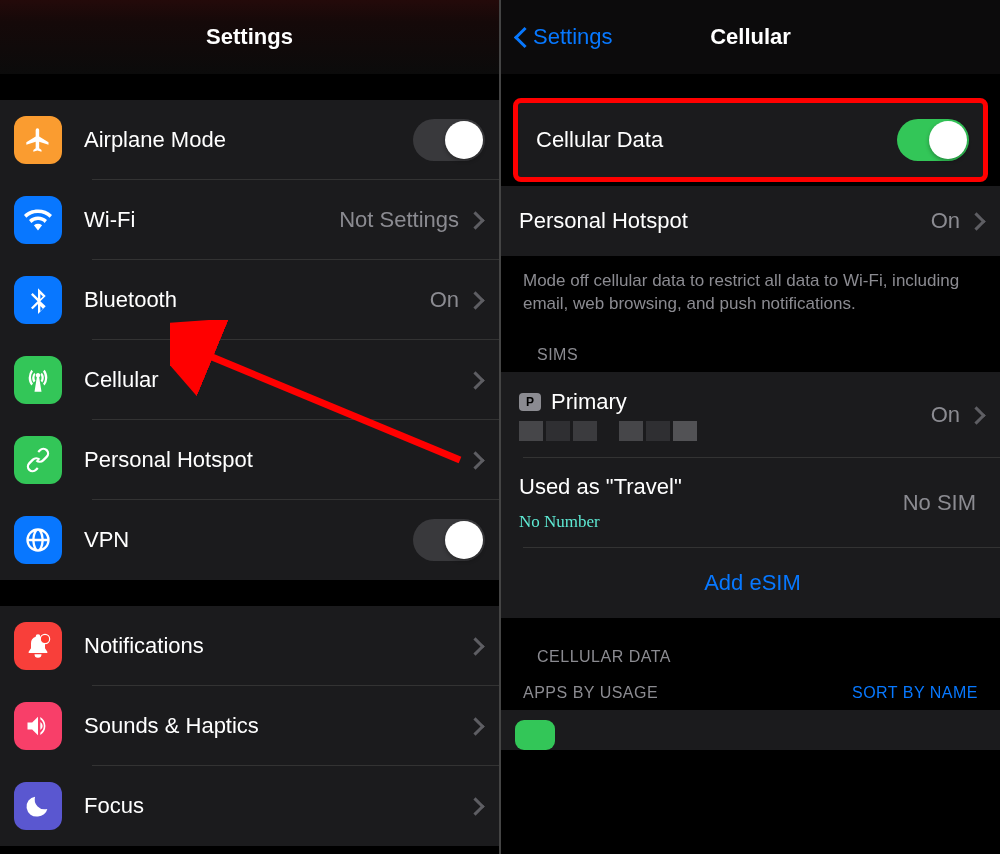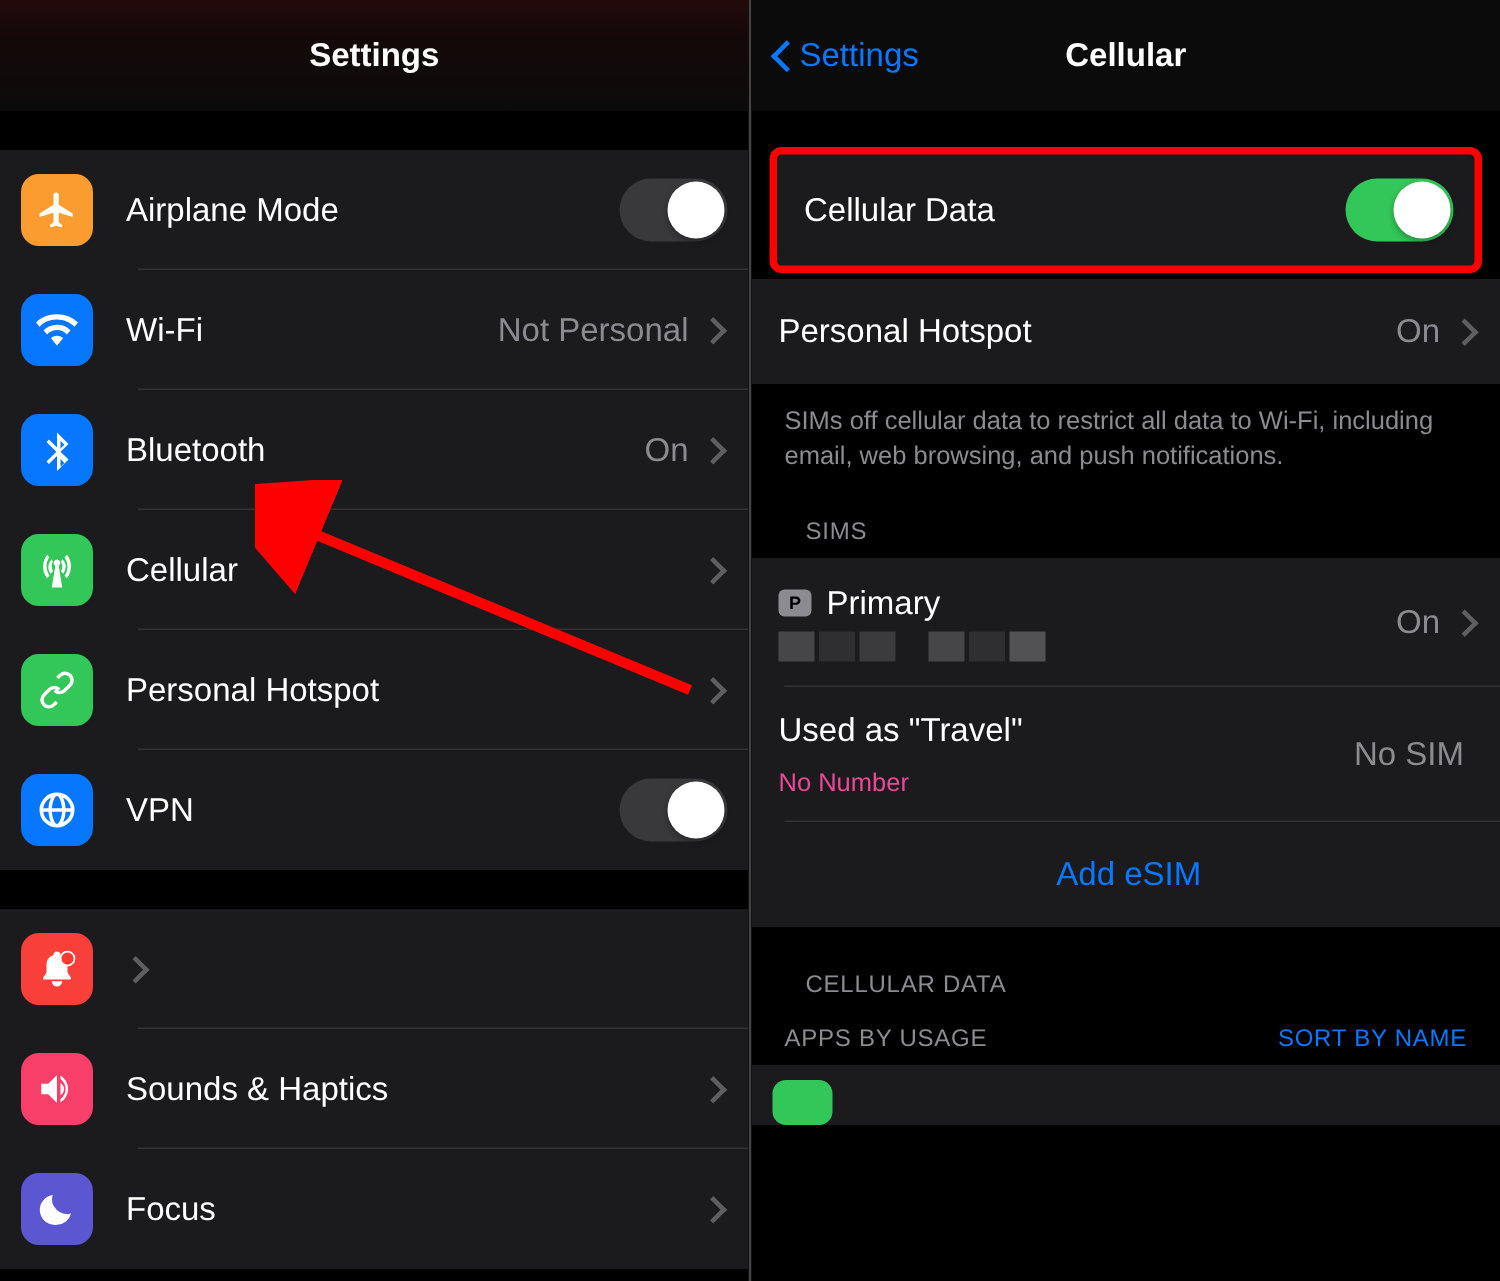--- a/index.html
+++ b/index.html
@@ -243,22 +243,23 @@
       margin-right: 10px;
       vertical-align: 2px;
     }
     .row-title-sub {
       display:flex;
       flex-direction: column;
       flex:1;
     }
     .row-title-sub .sub {
       font-size: 17px;
-      color: #ec4899;
+      color: #5eead4;
       margin-top: 12px;
+      font-family: Liberation Serif, serif;
     }
     .row-title-sub .titleline{
       display:flex;
       align-items:center;
     }
     .blur-strip{
       display:flex;
       gap:3px;
       margin-top:6px;
     }
@@ -319,21 +320,21 @@
         <div class="row-sep"></div>
       </div>
 
       <div class="row with-icon">
         <div class="icon-box bg-blue">
           <svg class="svg-icon" viewBox="0 0 24 24">
                 <path d="M12 21l3.5-4.5a6 6 0 0 0-7 0L12 21zm0-18C7 3 2.7 4.8 0 7.7l2 2.4A13.5 13.5 0 0 1 12 6c3.9 0 7.4 1.6 10 4.1l2-2.4A17.5 17.5 0 0 0 12 3zm0 6c-3 0-5.7 1.2-7.7 3.1l2 2.4A8.5 8.5 0 0 1 12 12c2.2 0 4.2.8 5.7 2.5l2-2.4A11 11 0 0 0 12 9z"></path>
               </svg>
         </div>
         <div class="row-label">Wi-Fi</div>
-        <div class="row-value">Not Personal</div>
+        <div class="row-value">Not Settings</div>
         <div class="chevron"></div>
         <div class="row-sep"></div>
       </div>
 
       <div class="row with-icon">
         <div class="icon-box bg-blue">
           <svg class="svg-icon" viewBox="0 0 24 24">
                 <path d="M12 2v8.6L7.4 6 6 7.4 11.6 13 6 18.6 7.4 20 12 15.4V24l6.6-6.6L14 13l4.6-4.4L12 2zm2 4.8l2.2 2.2L14 11.2V6.8zm0 10.4l2.2 2.2L14 21.6v-4.4z"></path>
               </svg>
         </div>
@@ -380,20 +381,21 @@
 
     <div class="section">
 
       <div class="row with-icon">
         <div class="icon-box bg-red">
           <svg class="svg-icon" viewBox="0 0 24 24">
                 <path d="M12 2a2 2 0 0 0-2 2 6 6 0 0 0-4 5.7V14l-2 3v1h16v-1l-2-3V9.7A6 6 0 0 0 14 4a2 2 0 0 0-2-2zm0 20a3 3 0 0 0 3-3H9a3 3 0 0 0 3 3z"></path>
                 <circle cx="18" cy="6" r="4" fill="#ff3b30" stroke="#fff" stroke-width="1"></circle>
               </svg>
         </div>
+        <div class="row-label">Notifications</div>
         <div class="chevron"></div>
         <div class="row-sep"></div>
       </div>
 
       <div class="row with-icon">
         <div class="icon-box bg-sound">
           <svg class="svg-icon" viewBox="0 0 24 24">
                 <path d="M3 9v6h4l5 5V4L7 9H3zm13 3a4 4 0 0 0-2-3.5v7A4 4 0 0 0 16 12zm-2-7.7v2a7 7 0 0 1 0 11.4v2a9 9 0 0 0 0-15.4z"></path>
               </svg>
         </div>
@@ -447,21 +449,21 @@
     </div>
 
     <div class="section section-tight" style="margin:4px 0 0 0;">
       <div class="row">
         <div class="row-label">Personal Hotspot</div>
         <div class="row-value">On</div>
         <div class="chevron"></div>
       </div>
     </div>
 
-    <div class="footer-note">SIMs off cellular data to restrict all data to Wi-Fi, including email, web browsing, and push notifications.</div>
+    <div class="footer-note">Mode off cellular data to restrict all data to Wi-Fi, including email, web browsing, and push notifications.</div>
 
     <div class="section-header small-gap">SIMs</div>
 
     <div class="section section-tight">
       <div class="row" style="min-height:86px;">
         <div class="row-title-sub">
           <div class="titleline">
             <span class="sim-badge">P</span>
             <span style="font-size:22px;">Primary</span>
           </div>

